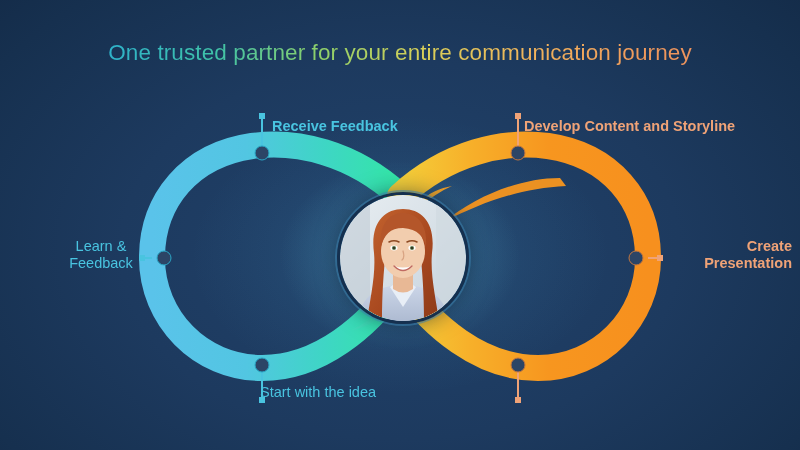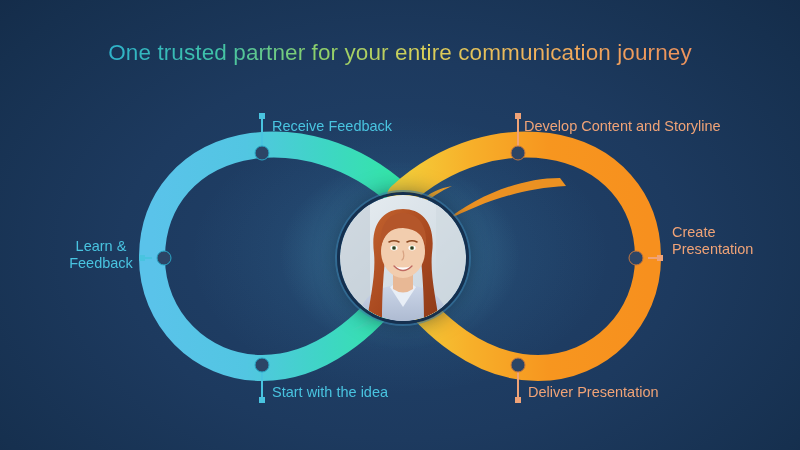--- a/index.html
+++ b/index.html
@@ -32,27 +32,27 @@
   }
 
   
   #stage{position:absolute;left:0;top:0;width:800px;height:450px;}
 
   
   .lbl{
     position:absolute;font-size:14.5px;line-height:17px;white-space:nowrap;
   }
   .lbl.teal{color:#49c4e0;}
-  .lbl.orange{color:#f0a377;}
-
-  .lbl-receive   {left:272px;top:118px;}
+  .lbl.orange{color:#f0a377;font-weight:bold;}
+
+  .lbl-receive   {left:272px;top:118px;font-weight:bold;}
   .lbl-develop   {left:524px;top:118px;}
   .lbl-learn     {left:56px; top:238px;white-space:normal;width:90px;text-align:center;}
-  .lbl-create    {left:672px;top:224px;white-space:normal;width:120px;text-align:left;}
-  .lbl-start     {left:272px;top:384px;}
+  .lbl-create    {left:672px;top:238px;white-space:normal;width:120px;text-align:right;}
+  .lbl-start     {left:260px;top:384px;}
   .lbl-deliver   {left:528px;top:384px;}
 
   
   #portrait{
     position:absolute;left:337px;top:192px;width:126px;height:126px;
     border-radius:50%;overflow:hidden;
     border:3px solid #15304f;
     box-shadow:0 0 0 2px rgba(60,130,175,.55), 0 0 22px rgba(10,25,45,.55);
   }
   #portrait svg{display:block;width:100%;height:100%;}
@@ -214,15 +214,14 @@
     <span>Feedback</span>
   </div>
 
   <div class="lbl orange lbl-create">
     <span>Create</span><br>
     <span>Presentation</span>
   </div>
 
   <div class="lbl teal lbl-start">Start with the idea</div>
 
-  <div class="lbl orange lbl-deliver">Deliver Presentation</div>
 
 </div>
 
 </body></html>

